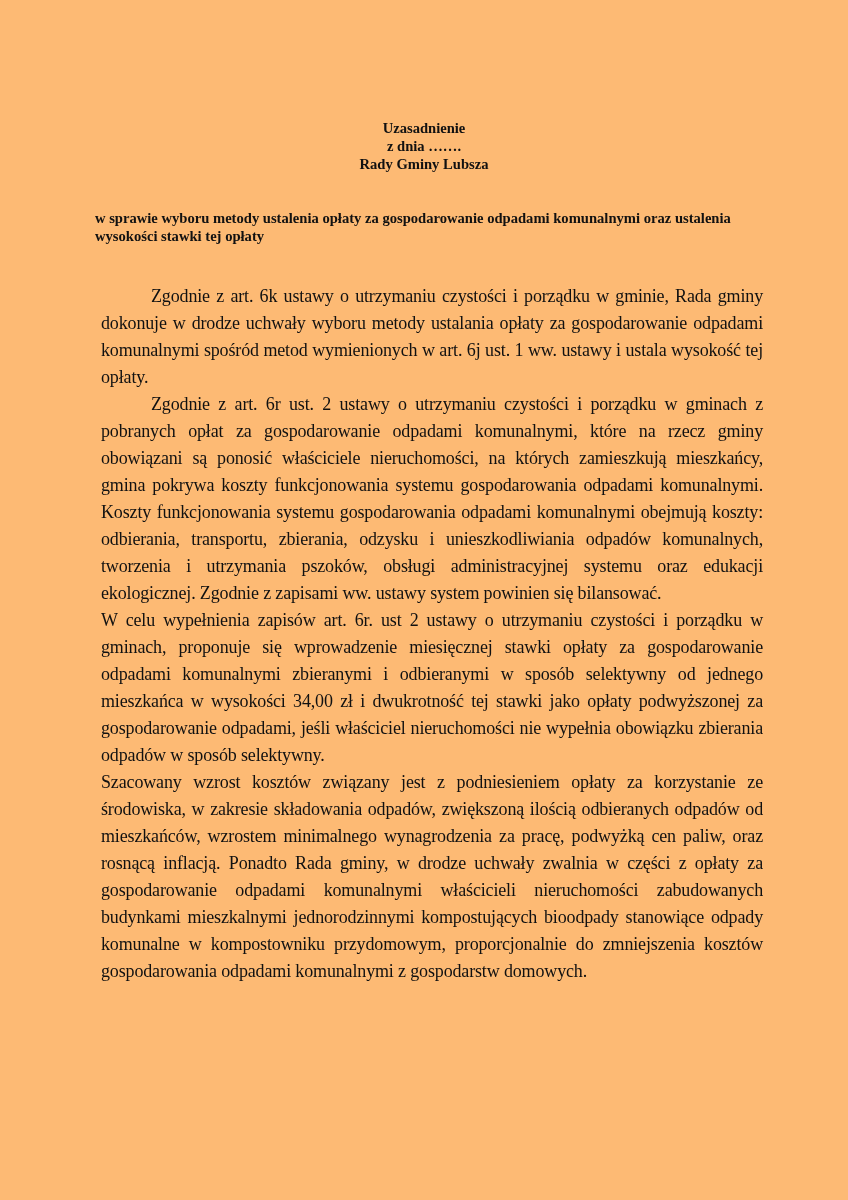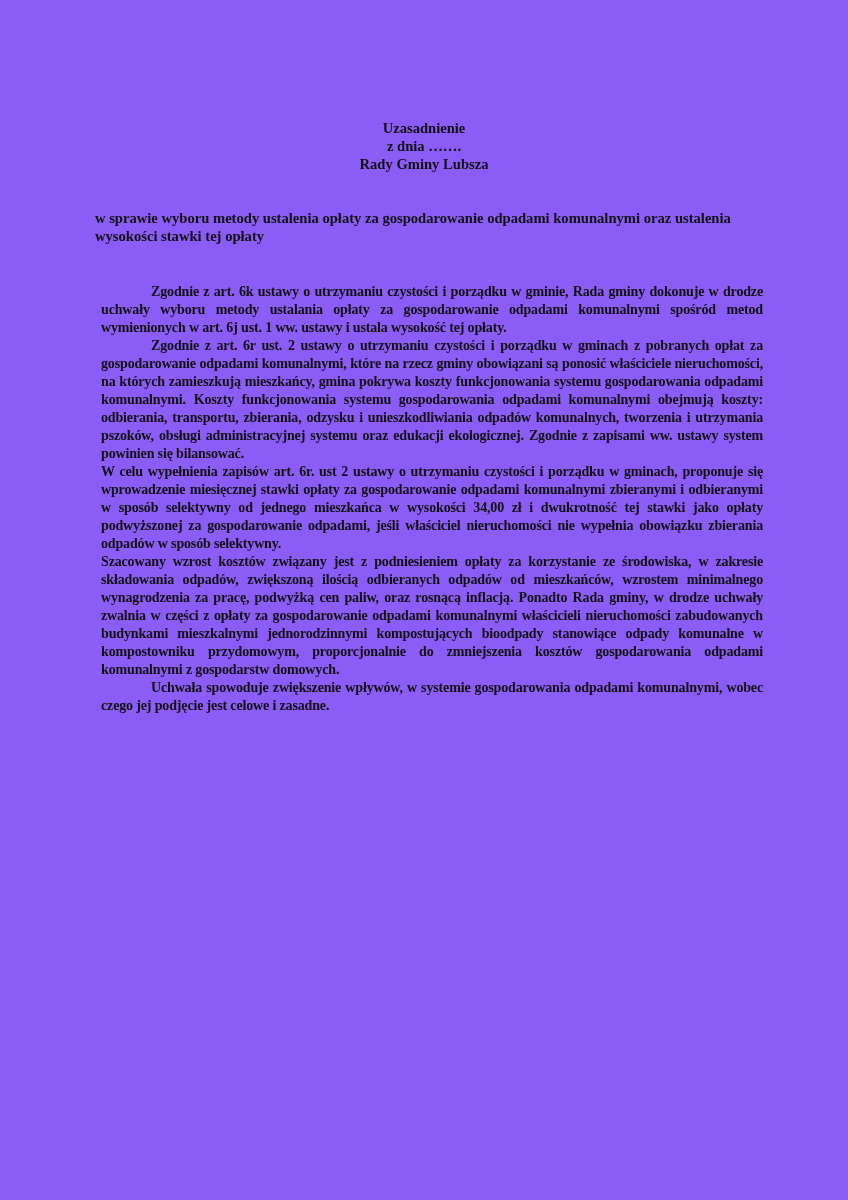--- a/index.html
+++ b/index.html
@@ -14,21 +14,21 @@
       overflow: hidden;
       font-family: "Liberation Serif", "DejaVu Serif", serif;
       color: #111111;
     }
     .page {
       position: absolute;
       left: 0;
       top: 0;
       width: 848px;
       height: 1200px;
-      background: #8b5cf6;
+      background: #fdba74;
     }
     .header {
       position: absolute;
       top: 119px;
       left: 0;
       width: 848px;
       text-align: center;
       font-weight: bold;
       font-size: 14.6px;
       line-height: 18.2px;
@@ -42,25 +42,24 @@
       text-align: left;
       font-weight: bold;
       font-size: 14.6px;
       line-height: 18.2px;
     }
     .body-text {
       position: absolute;
       top: 283px;
       left: 101px;
       width: 662px;
-      font-size: 14px;
-      line-height: 18px;
+      font-size: 18px;
+      line-height: 27px;
       text-align: justify;
       letter-spacing: -0.15px;
-      font-weight: bold;
     }
     .body-text p {
       margin: 0;
     }
     .body-text p.indent {
       text-indent: 50px;
     }
   </style>
 </head>
 <body>
@@ -73,16 +72,15 @@
     <div>Rady Gminy Lubsza</div>
   </div>
 
   <div class="subject">w sprawie wyboru metody ustalenia opłaty za gospodarowanie odpadami komunalnymi oraz ustalenia wysokości stawki tej opłaty</div>
 
   <div class="body-text">
     <p class="indent">Zgodnie z art. 6k ustawy o utrzymaniu  czystości i porządku w gminie, Rada gminy dokonuje w drodze uchwały wyboru metody ustalania opłaty za gospodarowanie odpadami komunalnymi spośród metod wymienionych w art. 6j ust. 1 ww. ustawy i ustala wysokość tej opłaty.</p>
     <p class="indent">Zgodnie z art. 6r ust. 2 ustawy o utrzymaniu czystości i porządku w gminach z pobranych opłat za gospodarowanie odpadami komunalnymi, które na rzecz gminy obowiązani są ponosić właściciele nieruchomości, na których zamieszkują mieszkańcy, gmina pokrywa koszty funkcjonowania systemu gospodarowania odpadami komunalnymi. Koszty funkcjonowania systemu gospodarowania odpadami komunalnymi obejmują koszty: odbierania, transportu, zbierania, odzysku i unieszkodliwiania odpadów komunalnych, tworzenia i utrzymania pszoków, obsługi administracyjnej systemu oraz edukacji ekologicznej. Zgodnie z zapisami ww. ustawy system powinien się bilansować.</p>
     <p>W celu wypełnienia zapisów art. 6r. ust 2 ustawy o utrzymaniu czystości i porządku w gminach, proponuje się wprowadzenie miesięcznej stawki opłaty za gospodarowanie odpadami komunalnymi zbieranymi i odbieranymi w sposób selektywny od jednego mieszkańca w wysokości 34,00 zł i dwukrotność tej stawki jako opłaty podwyższonej za gospodarowanie odpadami, jeśli właściciel nieruchomości nie wypełnia  obowiązku zbierania odpadów w sposób selektywny.</p>
     <p>Szacowany wzrost kosztów związany jest z podniesieniem opłaty za korzystanie ze środowiska, w zakresie składowania odpadów, zwiększoną ilością odbieranych  odpadów od mieszkańców, wzrostem minimalnego wynagrodzenia za pracę, podwyżką cen paliw, oraz rosnącą  inflacją. Ponadto Rada gminy, w drodze uchwały zwalnia w części z opłaty za gospodarowanie odpadami komunalnymi właścicieli nieruchomości zabudowanych budynkami mieszkalnymi jednorodzinnymi kompostujących bioodpady stanowiące odpady komunalne w kompostowniku przydomowym, proporcjonalnie do zmniejszenia kosztów gospodarowania odpadami komunalnymi z gospodarstw domowych.</p>
-    <p class="indent">Uchwała spowoduje zwiększenie wpływów, w systemie gospodarowania odpadami komunalnymi, wobec czego jej podjęcie jest celowe i zasadne.</p>
   </div>
 
 </div>
 
 </body></html>

